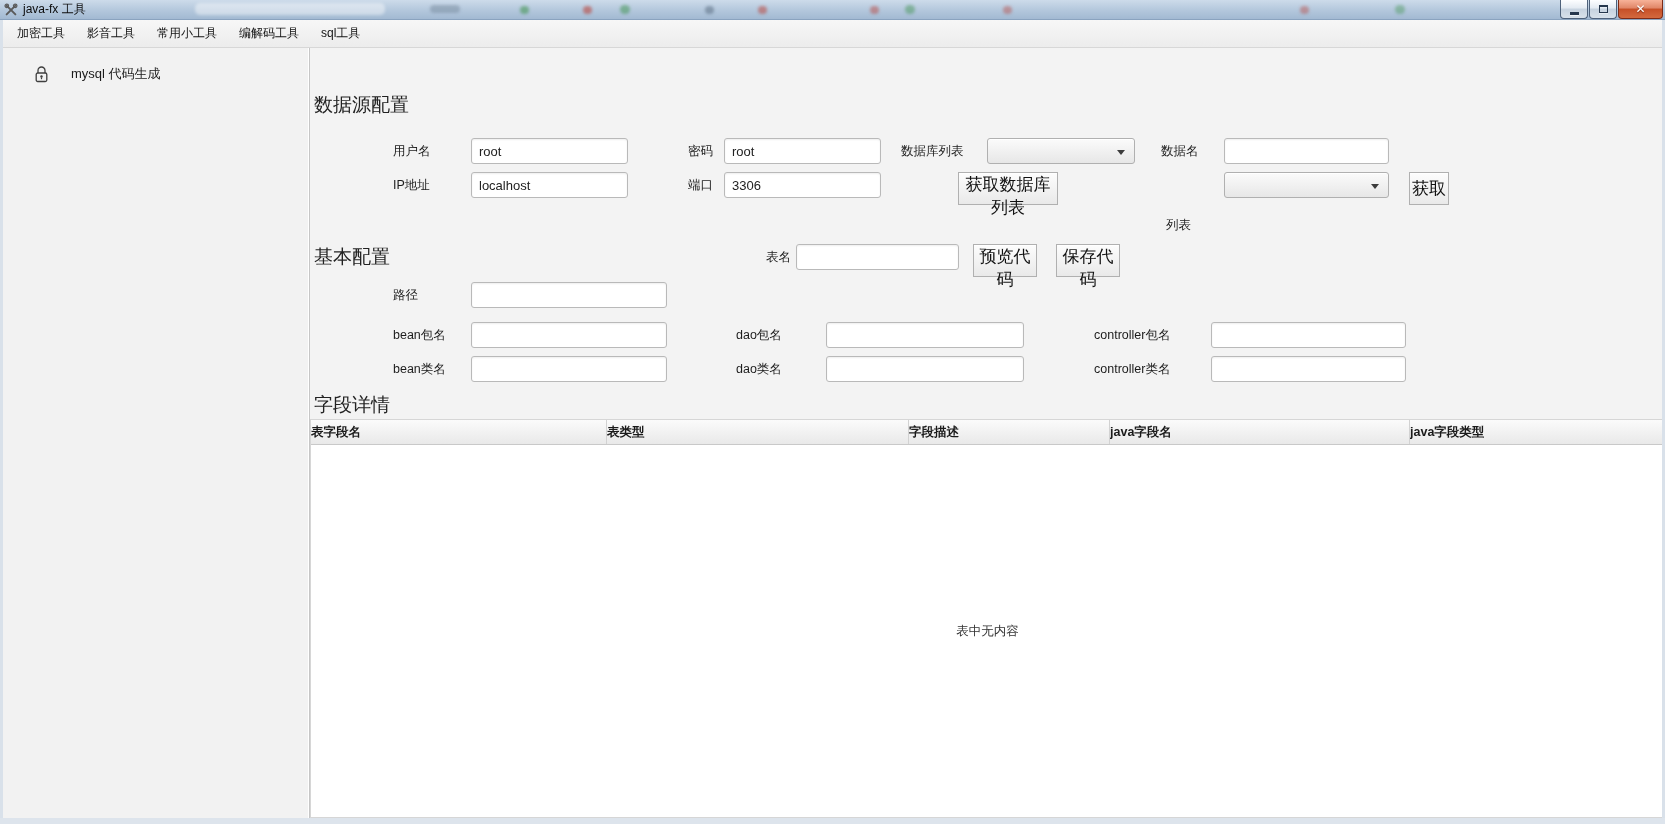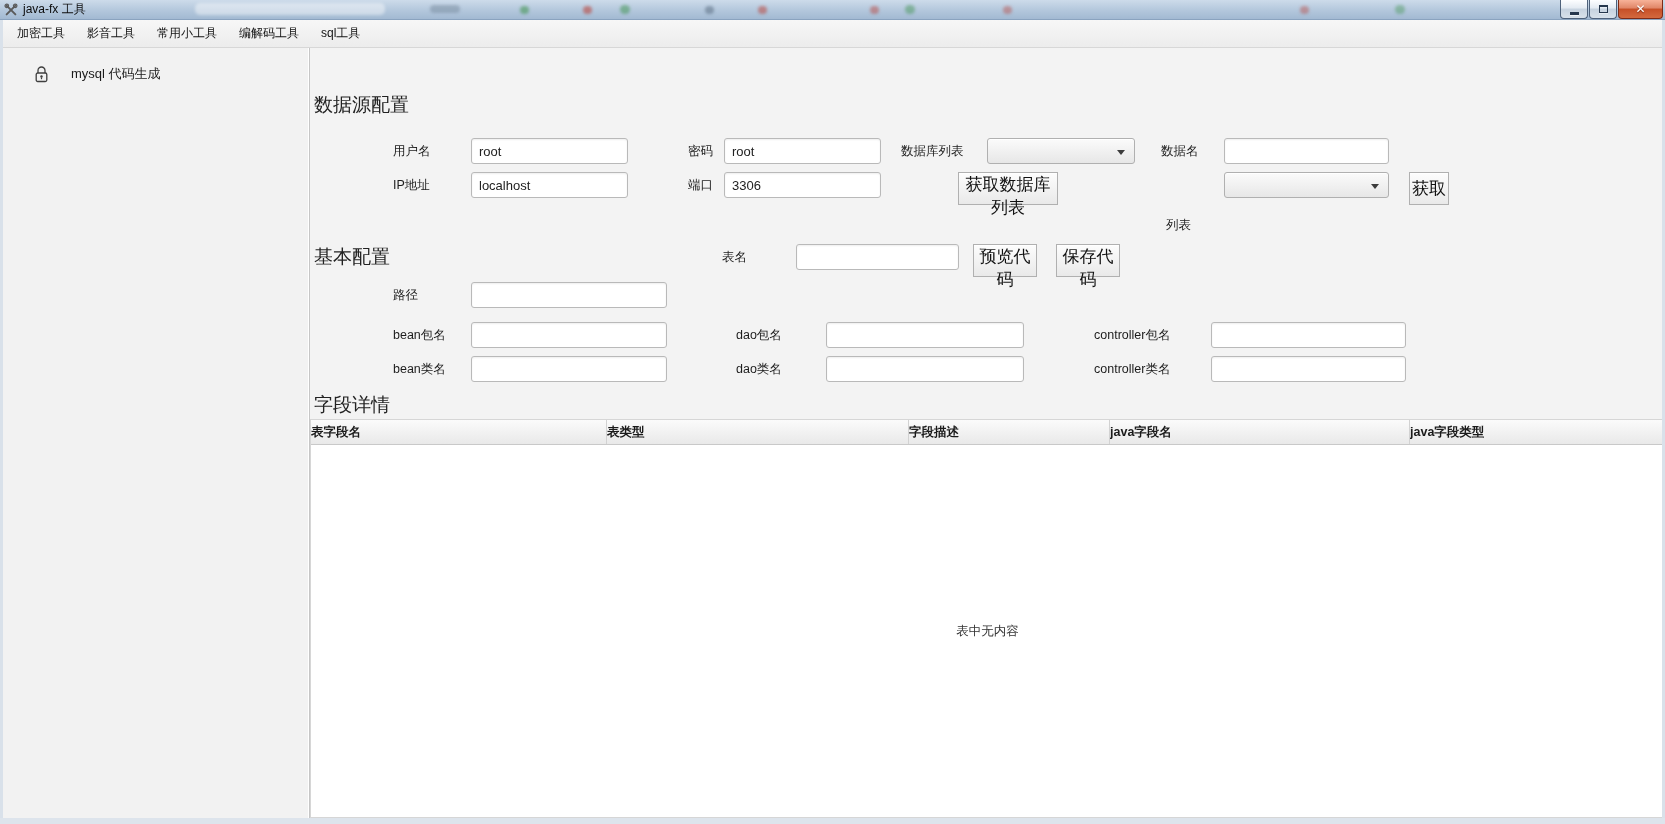--- a/index.html
+++ b/index.html
@@ -158,21 +158,21 @@
       <input class="tf" style="left: 414px; top: 124px; width: 157px;" value="3306">
       <button class="btn" style="left:648px;top:124px;width:100px;">获取数据库列表</button>
       <div class="lbl" style="left:856px;top:124px;margin-top:40px;">列表</div>
       <div class="combo" style="left:914px;top:124px;width:165px;">
           <span class="arrow"></span>
         </div>
       <button class="btn" style="left:1099px;top:124px;width:40px;">获取</button>
 
       <div class="sec-title" style="left:4px;top:199px;">基本配置</div>
 
-      <div class="lbl" style="left:412px;top:196px;">表名</div>
+      <div class="lbl" style="left:456px;top:196px;">表名</div>
       <input class="tf" style="left: 486px; top: 196px; width: 163px;">
       <button class="btn" style="left:663px;top:196px;width:64px;">预览代码</button>
       <button class="btn" style="left:746px;top:196px;width:64px;">保存代码</button>
 
       <div class="lbl" style="left:83px;top:234px;">路径</div>
       <input class="tf" style="left: 161px; top: 234px; width: 196px;">
 
       <div class="lbl" style="left:83px;top:274px;">bean包名</div>
       <input class="tf" style="left: 161px; top: 274px; width: 196px;">
       <div class="lbl" style="left:426px;top:274px;">dao包名</div>

